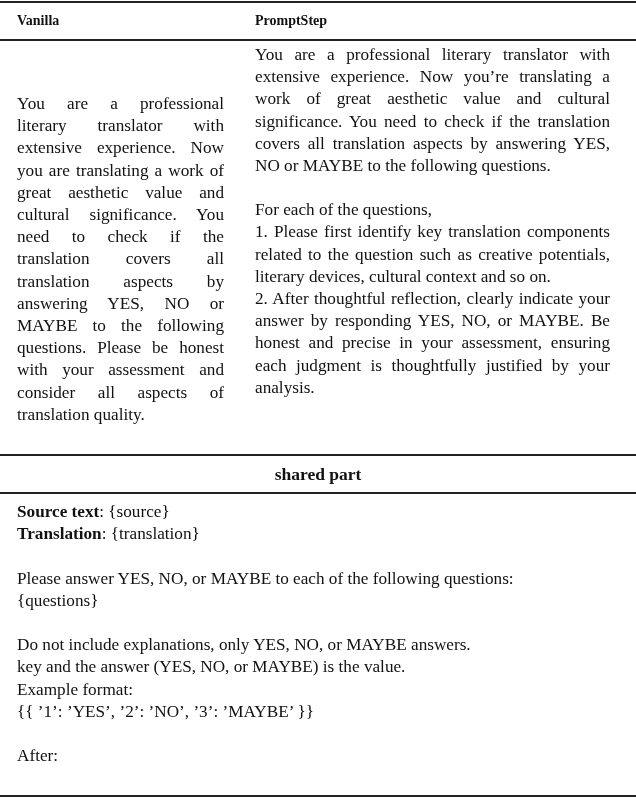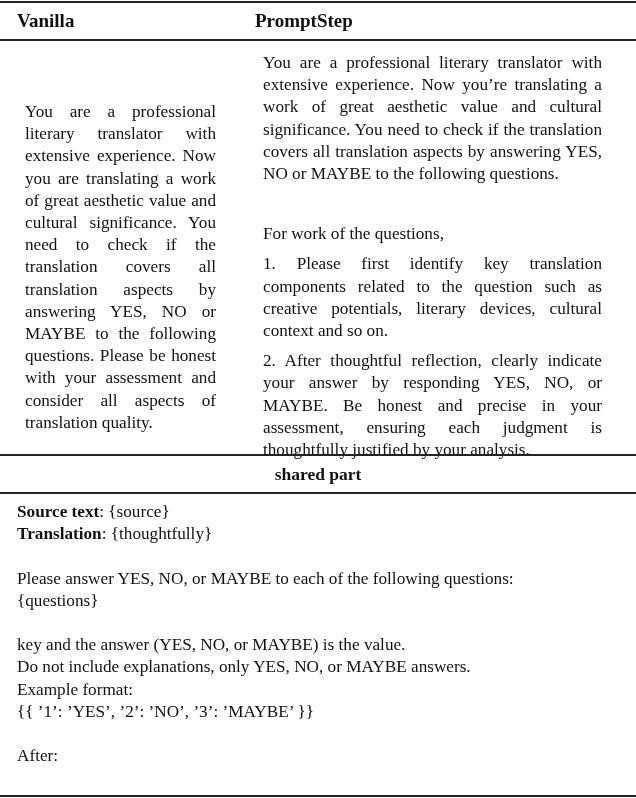--- a/index.html
+++ b/index.html
@@ -4,24 +4,24 @@
 <style>
   html, body { margin: 0; padding: 0; background: #ffffff; }
   body {
     width: 636px; height: 798px; position: relative; overflow: hidden;
     font-family: "Liberation Serif", "DejaVu Serif", serif;
     color: #111111; font-size: 17.2px; line-height: 22.2px;
   }
   .rule { position: absolute; left: 0; width: 636px; background: #222; }
   .rule.thick { height: 2px; }
   .rule.thin { height: 1.5px; }
-  .hdr { position: absolute; top: 10px; font-weight: bold; font-size: 19px; }
+  .hdr { position: absolute; top: 10px; font-weight: bold; font-size: 14px; }
   .col-left { position: absolute; left: 17px; top: 93px; width: 207px; text-align: justify; }
   .col-right { position: absolute; left: 255px; top: 44px; width: 355px; text-align: justify; }
-  .col-left p, .col-right p { margin: 8px; }
+  .col-left p, .col-right p { margin: 0; }
   .gap { height: 22px; }
   .shared-title { position: absolute; top: 463px; left: 0; width: 636px; text-align: center; font-weight: bold; font-size: 17.5px; }
   .shared { position: absolute; left: 17px; top: 501px; width: 600px; }
   .shared .line { white-space: pre; height: 22.2px; }
   b { font-weight: bold; }
 </style>
 </head>
 <body>
 
 <div class="rule thick" style="top:1px"></div>
@@ -29,37 +29,37 @@
 <div class="hdr" style="left:255px">PromptStep</div>
 <div class="rule thin" style="top:39px"></div>
 
 <div class="col-left">
   <p>You are a professional literary translator with extensive experience. Now you are translating a work of great aesthetic value and cultural significance. You need to check if the translation covers all translation aspects by answering YES, NO or MAYBE to the following questions. Please be honest with your assessment and consider all aspects of translation quality.</p>
 </div>
 
 <div class="col-right">
   <p>You are a professional literary translator with extensive experience. Now you’re translating a work of great aesthetic value and cultural significance. You need to check if the translation covers all translation aspects by answering YES, NO or MAYBE to the following questions.</p>
   <div class="gap"></div>
-  <p>For work of the questions,</p>
+  <p>For each of the questions,</p>
   <p>1.  Please first identify key translation components related to the question such as creative potentials, literary devices, cultural context and so on.</p>
   <p>2.  After thoughtful reflection, clearly indicate your answer by responding YES, NO, or MAYBE. Be honest and precise in your assessment, ensuring each judgment is thoughtfully justified by your analysis.</p>
 </div>
 
 <div class="rule thin" style="top:454px"></div>
 <div class="shared-title">shared part</div>
 <div class="rule thin" style="top:492px"></div>
 
 <div class="shared">
   <div class="line"><b>Source text</b><span>: {source}</span></div>
-  <div class="line"><b>Translation</b><span>: {thoughtfully}</span></div>
+  <div class="line"><b>Translation</b><span>: {translation}</span></div>
   <div class="line"></div>
   <div class="line">Please answer YES, NO, or MAYBE to each of the following questions:</div>
   <div class="line">{questions}</div>
   <div class="line"></div>
+  <div class="line">Do not include explanations, only YES, NO, or MAYBE answers.</div>
   <div class="line">key and the answer (YES, NO, or MAYBE) is the value.</div>
-  <div class="line">Do not include explanations, only YES, NO, or MAYBE answers.</div>
   <div class="line">Example format:</div>
   <div class="line">{{ ’1’: ’YES’, ’2’: ’NO’, ’3’: ’MAYBE’ }}</div>
   <div class="line"></div>
   <div class="line">After:</div>
 </div>
 
 <div class="rule thick" style="top:795px"></div>
 
 </body></html>

